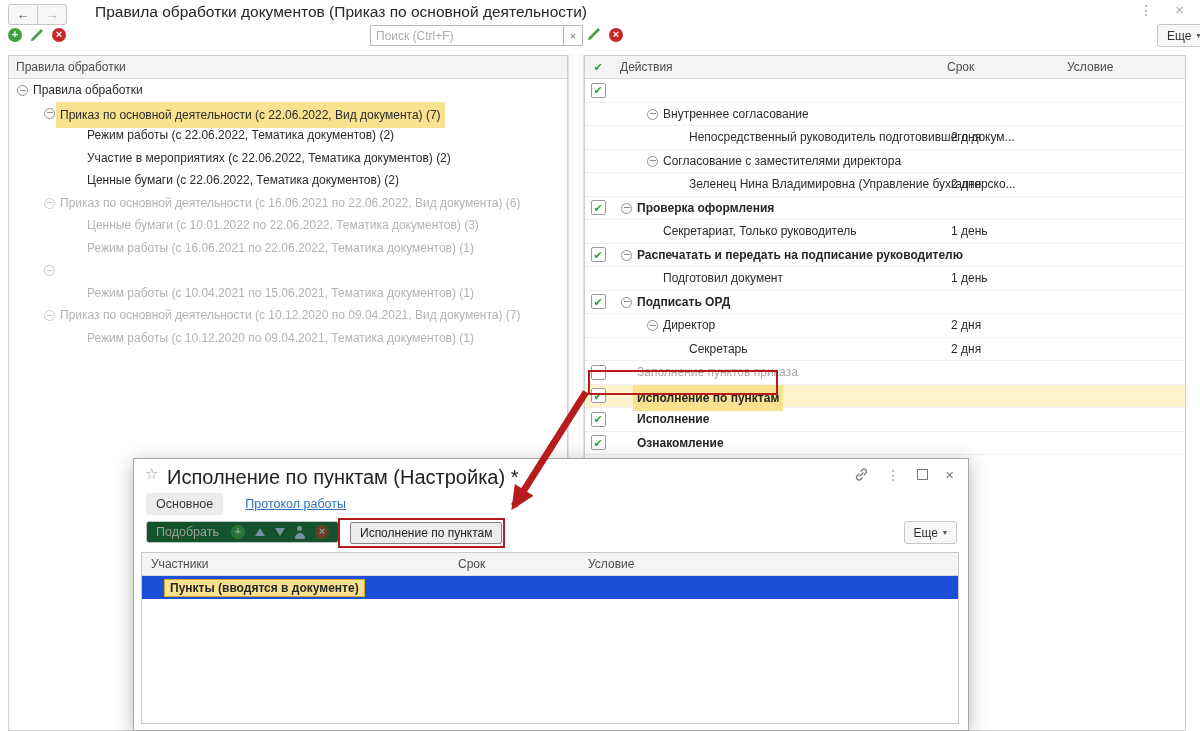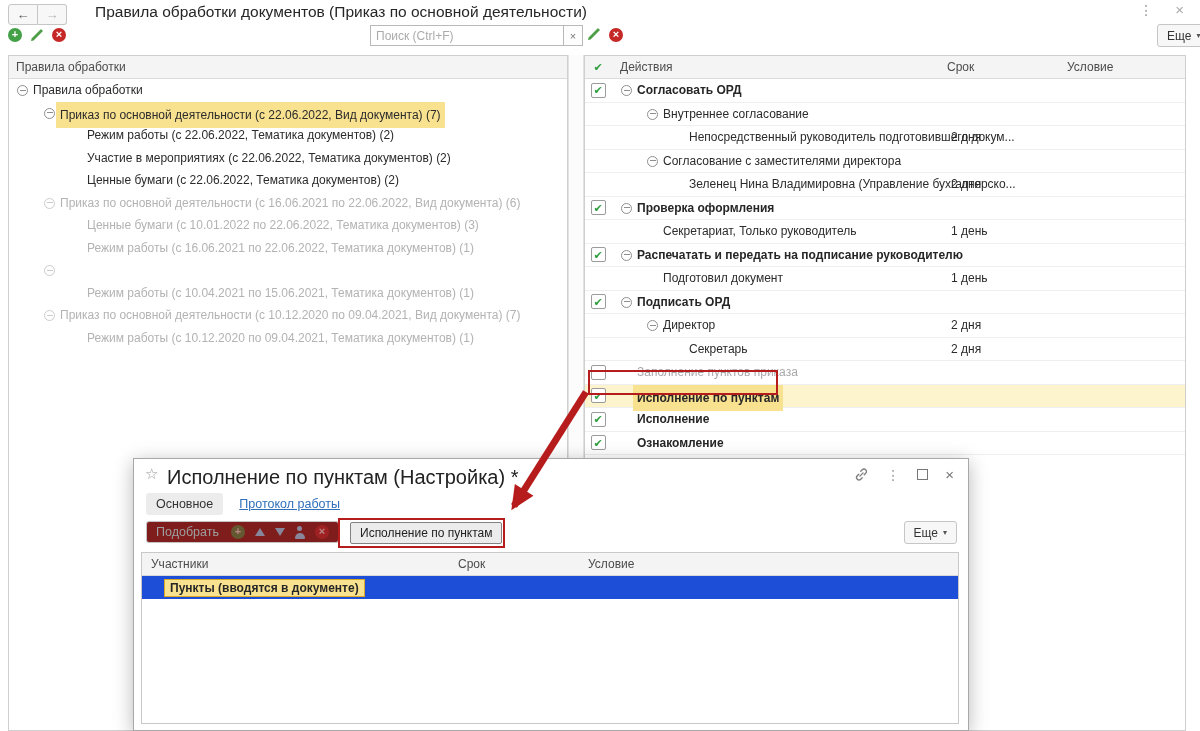--- a/index.html
+++ b/index.html
@@ -76,26 +76,26 @@
   
   .dialog{position:absolute;left:133px;top:458px;width:836px;height:273px;background:#fff;
           border:1px solid #a8a8a8;box-sizing:border-box;z-index:40;
           box-shadow:0 4px 18px rgba(0,0,0,.28);}
   .dlg-title{position:relative;height:32px;}
   .dlg-star{position:absolute;left:11px;top:6px;font-size:15px;color:#9a9a9a;}
   .dlg-caption{position:absolute;left:33px;top:7px;font-size:20px;color:#222;white-space:nowrap;}
   .dlg-icons{position:absolute;right:14px;top:8px;display:flex;gap:17px;align-items:center;color:#777;}
   .dlg-max{width:9px;height:9px;border:1.5px solid #777;}
   .dlg-x{font-size:15px;line-height:12px;color:#777;}
-  .dlg-tabs{position:relative;height:26px;padding-left:12px;display:flex;align-items:center;gap:16px;}
+  .dlg-tabs{position:relative;height:26px;padding-left:12px;display:flex;align-items:center;gap:22px;}
   .tab-active{background:#ececec;border-radius:3px;padding:4px 10px;font-size:12.5px;color:#333;}
   .tab-link{color:#2f6fba;text-decoration:underline;font-size:12.5px;}
   .dlg-toolbar{position:relative;height:32px;}
   .pick-group{position:absolute;left:12px;top:4px;height:22px;border:1px solid #c3c3c3;border-radius:3px;
-              background:#7f1d1d;display:flex;align-items:center;padding:0 9px;gap:10px;box-sizing:border-box;}
+              background:#14532d;display:flex;align-items:center;padding:0 9px;gap:10px;box-sizing:border-box;}
   .pick-label{color:#9e9e9e;font-size:12.5px;margin-right:2px;}
   .tri-up{width:0;height:0;border-left:5px solid transparent;border-right:5px solid transparent;
           border-bottom:8px solid #8ba1ba;opacity:.8;}
   .tri-down{width:0;height:0;border-left:5px solid transparent;border-right:5px solid transparent;
             border-top:8px solid #8ba1ba;opacity:.8;}
   .person{width:10px;height:13px;position:relative;opacity:.8;}
   .person::before{content:"";position:absolute;left:2.5px;top:0;width:5px;height:5px;border-radius:50%;background:#8ba1ba;}
   .person::after{content:"";position:absolute;left:0;bottom:0;width:10px;height:6px;
                  border-radius:5px 5px 1px 1px;background:#8ba1ba;}
   .dlg-action-btn{position:absolute;left:216px;top:5px;height:22px;padding:0 9px;border:1px solid #828282;
@@ -206,24 +206,20 @@
       <div class="col-check hdr-check">✔</div>
       <div class="col-act">Действия</div>
       <div class="col-term">Срок</div>
       <div class="col-cond">Условие</div>
     </div>
     <div id="grid-rows">
         <div class="g-row">
           <div class="g-check">
             <span class="checkbox">✔</span>
           </div>
-          <div class="g-act">
-            <span class="expander" style="left: 10px;"></span>
-            <span class="g-label bold" style="left: 26px;">Согласовать ОРД</span>
-          </div>
           <div class="g-term"></div>
           <div class="g-cond"></div>
         </div>
         <div class="g-row">
           <div class="g-check"></div>
           <div class="g-act">
             <span class="expander" style="left: 36px;"></span>
             <span class="g-label" style="left: 52px; text-align: right;">Внутреннее согласование</span>
           </div>
           <div class="g-term"></div>

